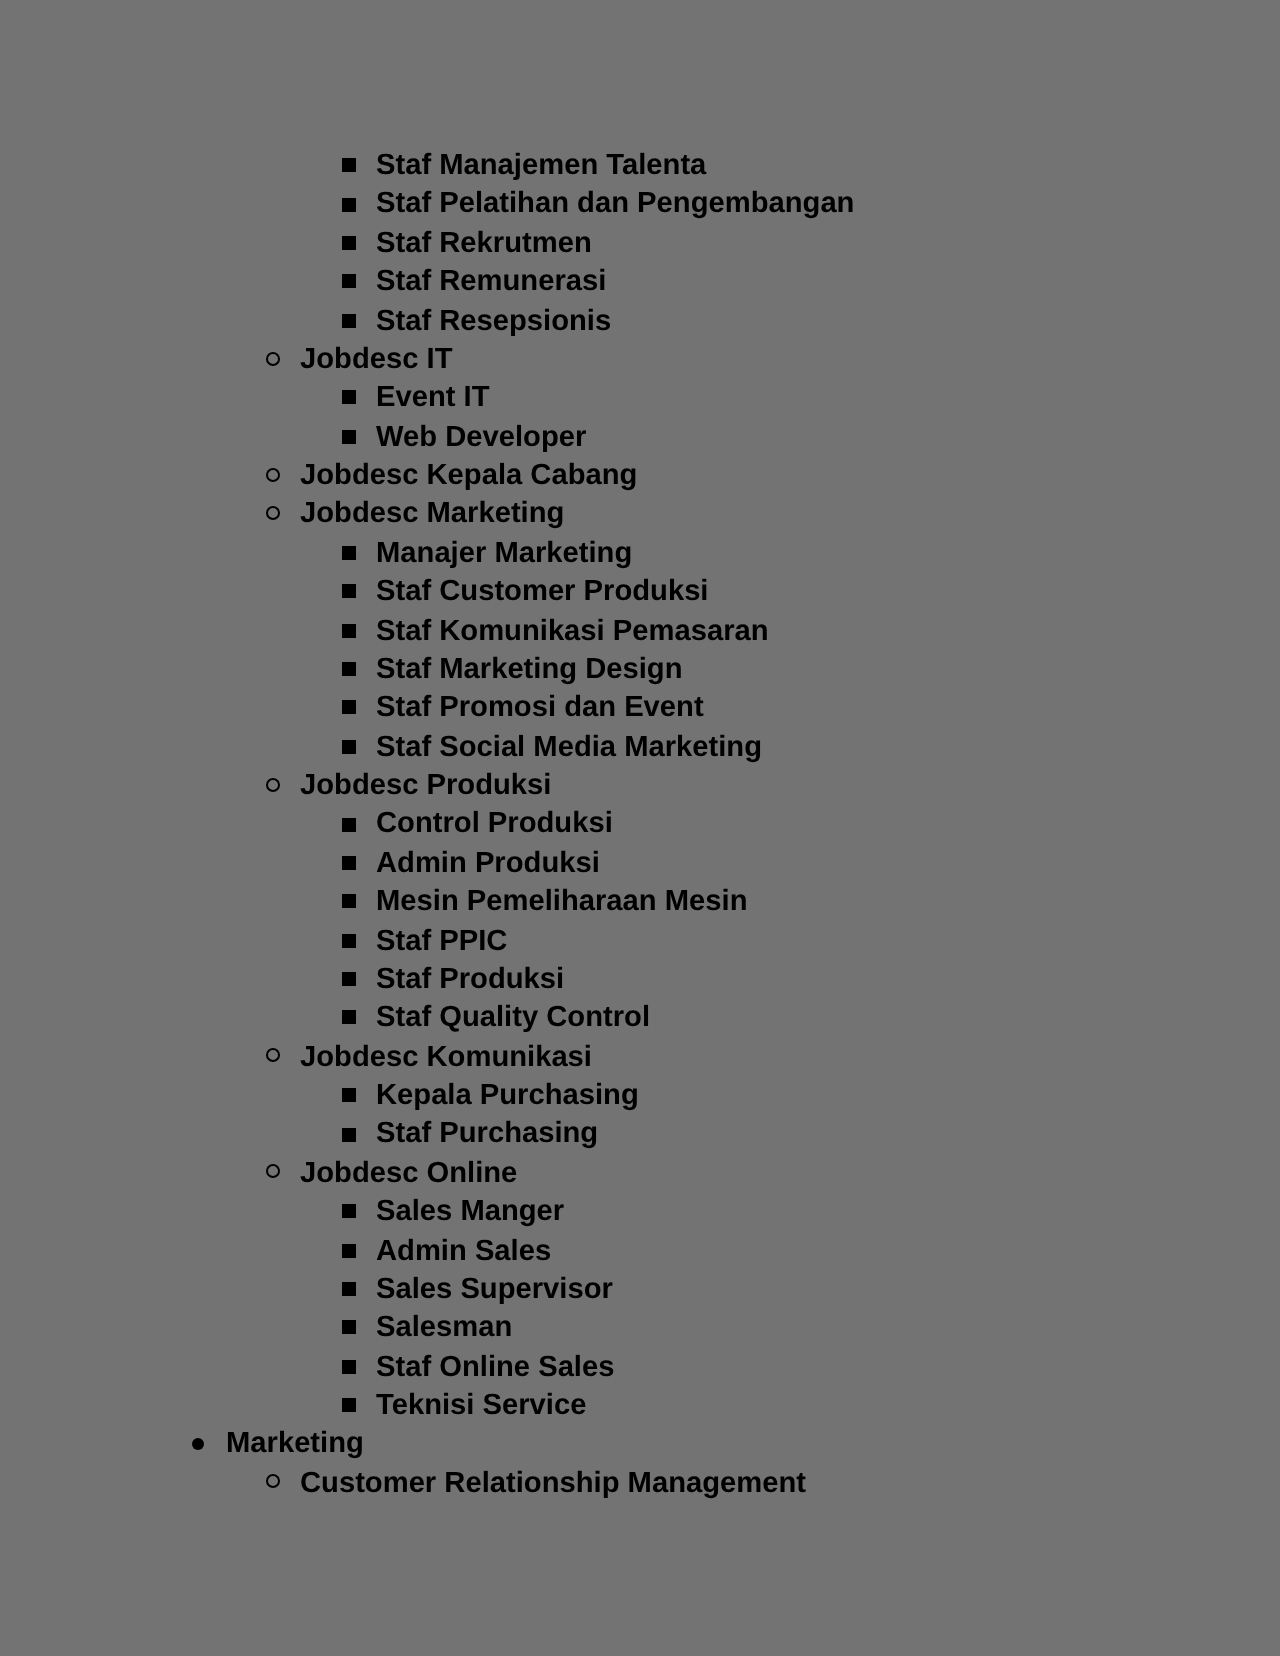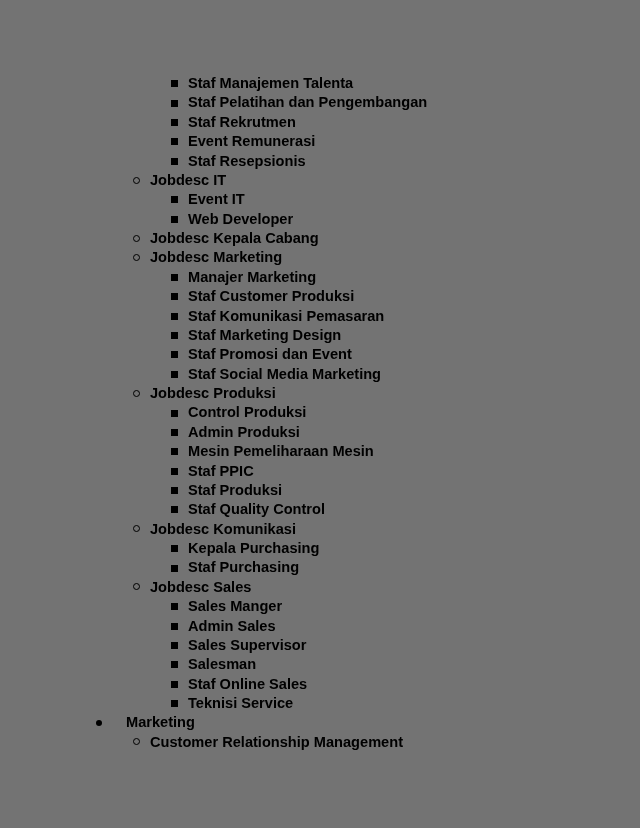--- a/index.html
+++ b/index.html
@@ -46,21 +46,21 @@
       width: 10px;
       text-align: center;
       font-weight: normal;
     }
     .item .text {
       position: absolute;
       top: 0;
     }
     
     .lvl1 .bullet { left: 94px; }
-    .lvl1 .text { left: 126px; }
+    .lvl1 .text { left: 113px; }
     .lvl1 .bullet::before {
       content: "";
       display: inline-block;
       width: 6px; height: 6px;
       border-radius: 50%;
       background: #000;
       vertical-align: middle;
       margin-top: -2px;
     }
     
@@ -99,21 +99,21 @@
     <li class="item lvl3">
         <span class="bullet"></span>
         <span class="text">Staf Pelatihan dan Pengembangan</span>
       </li>
     <li class="item lvl3">
         <span class="bullet"></span>
         <span class="text">Staf Rekrutmen</span>
       </li>
     <li class="item lvl3">
         <span class="bullet"></span>
-        <span class="text">Event Remunerasi</span>
+        <span class="text">Staf Remunerasi</span>
       </li>
     <li class="item lvl3">
         <span class="bullet"></span>
         <span class="text">Staf Resepsionis</span>
       </li>
     <li class="item lvl2">
         <span class="bullet"></span>
         <span class="text">Jobdesc IT</span>
       </li>
     <li class="item lvl3">
@@ -191,21 +191,21 @@
     <li class="item lvl3">
         <span class="bullet"></span>
         <span class="text">Kepala Purchasing</span>
       </li>
     <li class="item lvl3">
         <span class="bullet"></span>
         <span class="text">Staf Purchasing</span>
       </li>
     <li class="item lvl2">
         <span class="bullet"></span>
-        <span class="text">Jobdesc Sales</span>
+        <span class="text">Jobdesc Online</span>
       </li>
     <li class="item lvl3">
         <span class="bullet"></span>
         <span class="text">Sales Manger</span>
       </li>
     <li class="item lvl3">
         <span class="bullet"></span>
         <span class="text">Admin Sales</span>
       </li>
     <li class="item lvl3">

